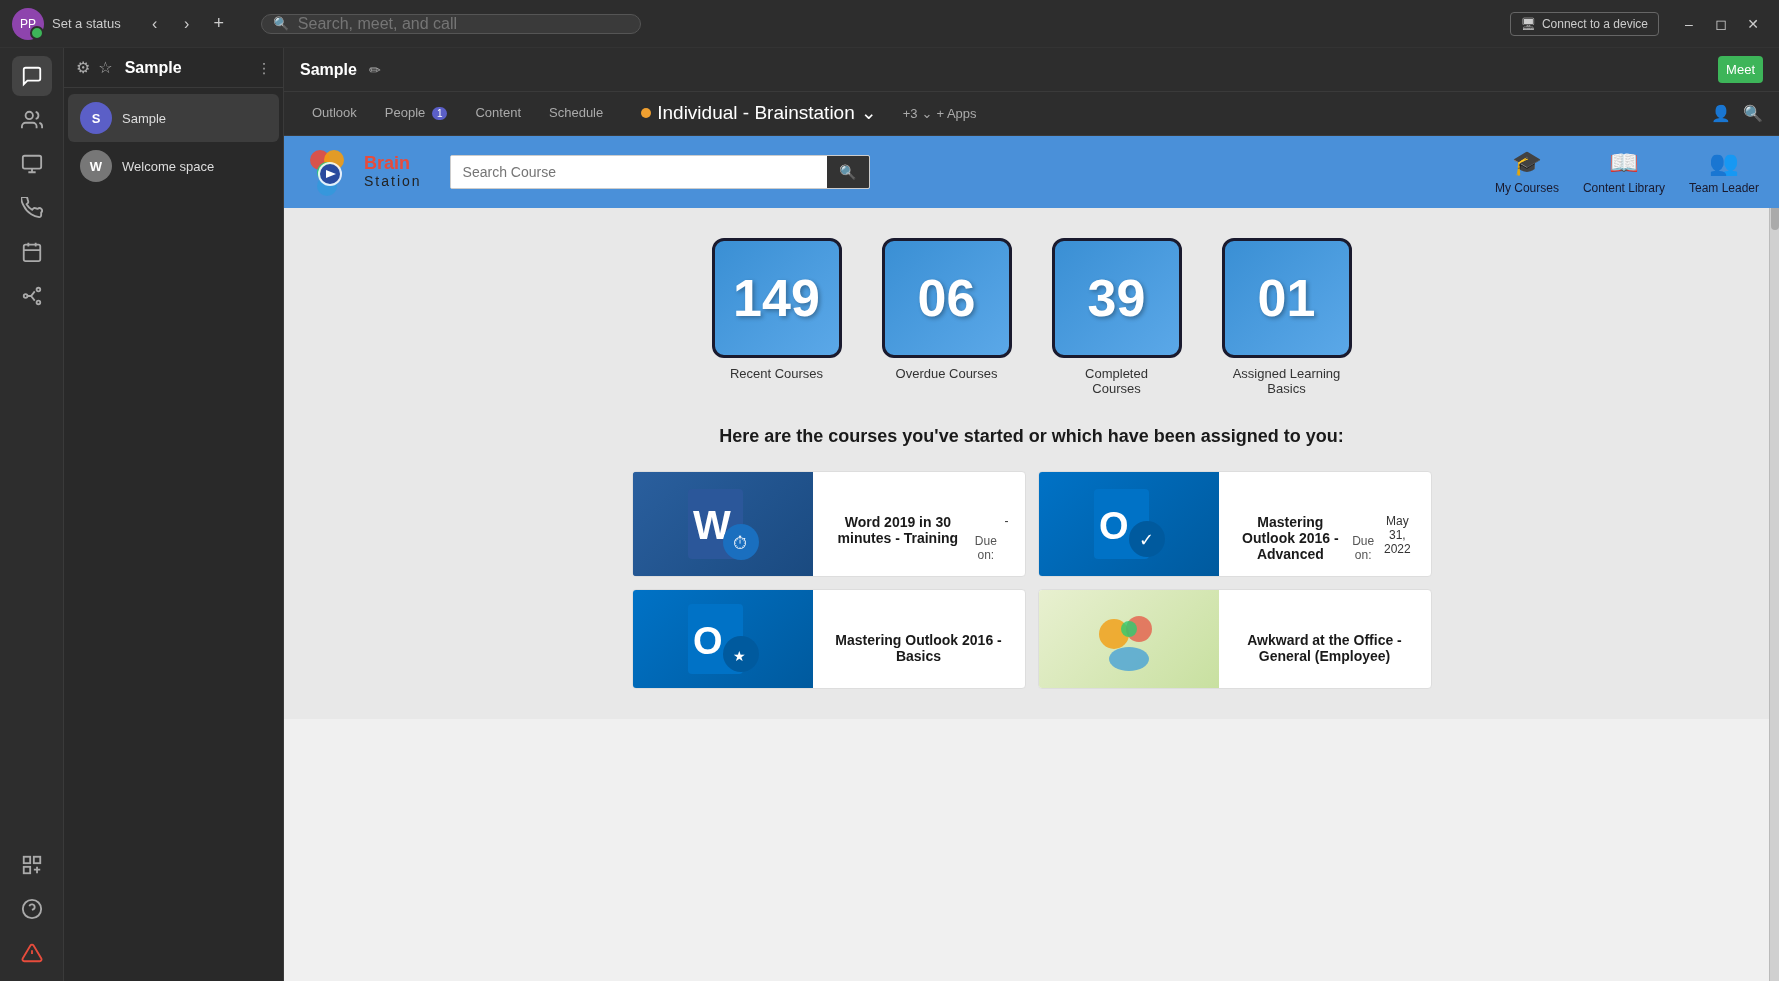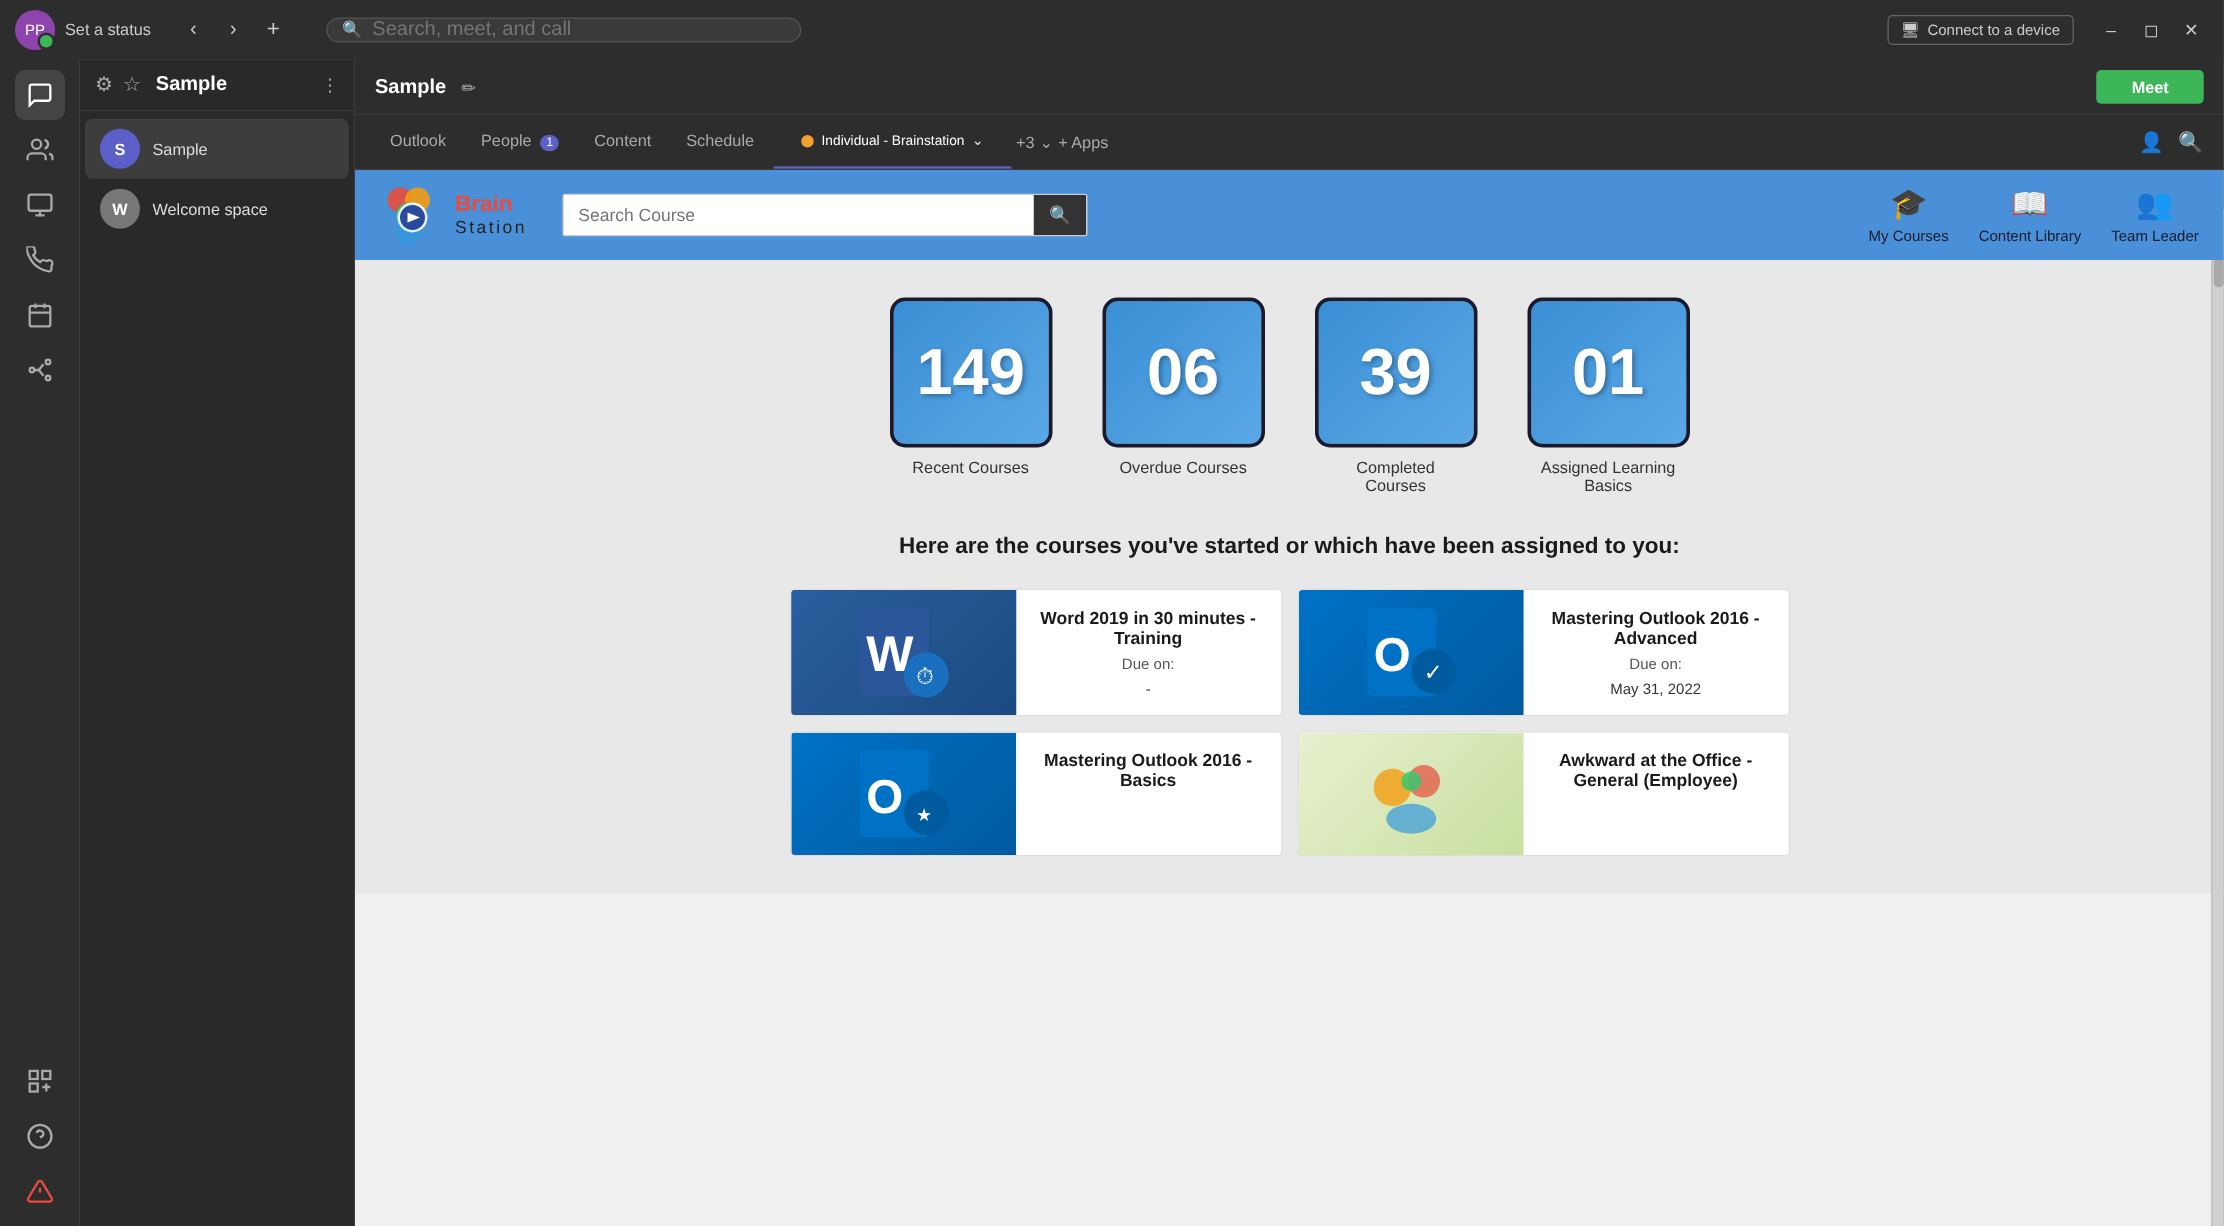--- a/index.html
+++ b/index.html
@@ -99,40 +99,40 @@
 
     
     .teams-topbar {
       background: #2d2d2d; border-bottom: 1px solid #3a3a3a;
       padding: 0 16px; display: flex; align-items: center; gap: 4px; height: 44px;
     }
     .teams-title { font-size: 16px; font-weight: 600; color: #fff; margin-right: 8px; }
     .edit-icon { color: #aaa; font-size: 14px; cursor: pointer; }
     .meet-btn {
       margin-left: auto; background: #3db559; border: none; color: #fff;
-      border-radius: 4px; padding: 6px 28px; font-size: 13px; cursor: pointer; font-weight: 700;
+      border-radius: 4px; padding: 6px 8px; font-size: 13px; cursor: pointer; font-weight: 400;
     }
 
     
     .tab-bar {
       background: #2d2d2d; display: flex; align-items: center; padding: 0 16px;
       gap: 4px; border-bottom: 1px solid #3a3a3a; height: 44px;
     }
     .tab-item {
       padding: 8px 12px; font-size: 13px; color: #aaa; cursor: pointer;
       border-bottom: 2px solid transparent; white-space: nowrap;
     }
     .tab-item.active { color: #fff; border-bottom-color: #5b5fc7; }
     .tab-badge {
       background: #5b5fc7; color: #fff; border-radius: 10px;
       padding: 1px 5px; font-size: 10px; margin-left: 3px;
     }
     .individual-btn {
       display: flex; align-items: center; gap: 6px;
-      background: none; border: none; color: #fff; cursor: pointer; font-size: 11px;
+      background: none; border: none; color: #fff; cursor: pointer; font-size: 19px;
       padding: 6px 10px; border-radius: 4px;
     }
     .individual-dot { width: 10px; height: 10px; background: #f0a030; border-radius: 50%; }
     .more-btn {
       background: none; border: none; color: #aaa; cursor: pointer;
       font-size: 13px; display: flex; align-items: center; gap: 4px;
     }
     .apps-btn {
       background: none; border: none; color: #aaa; cursor: pointer; font-size: 13px;
     }
@@ -197,21 +197,21 @@
     }
     .course-card {
       background: #fff; border: 1px solid #ddd; border-radius: 4px;
       display: flex; align-items: stretch; overflow: hidden; min-height: 100px;
     }
     .course-thumb {
       width: 180px; flex-shrink: 0; background: #2a5f9e;
       display: flex; align-items: center; justify-content: center; overflow: hidden;
     }
     .course-info {
-      flex: 1; padding: 14px 16px; display: flex; flex-direction: column; gap: 6px;
+      flex: 1; padding: 14px 16px; display: flex; gap: 6px; margin-top: 28px;
     }
     .course-title {
       font-size: 14px; font-weight: 600; color: #1a1a1a; text-align: center;
     }
     .course-due { font-size: 12px; color: #555; text-align: center; margin-top: auto; }
     .course-due-val { font-size: 12px; color: #333; text-align: center; }
 
     
     .bs-wrapper::-webkit-scrollbar { width: 8px; }
     .bs-wrapper::-webkit-scrollbar-track { background: #e0e0e0; }

